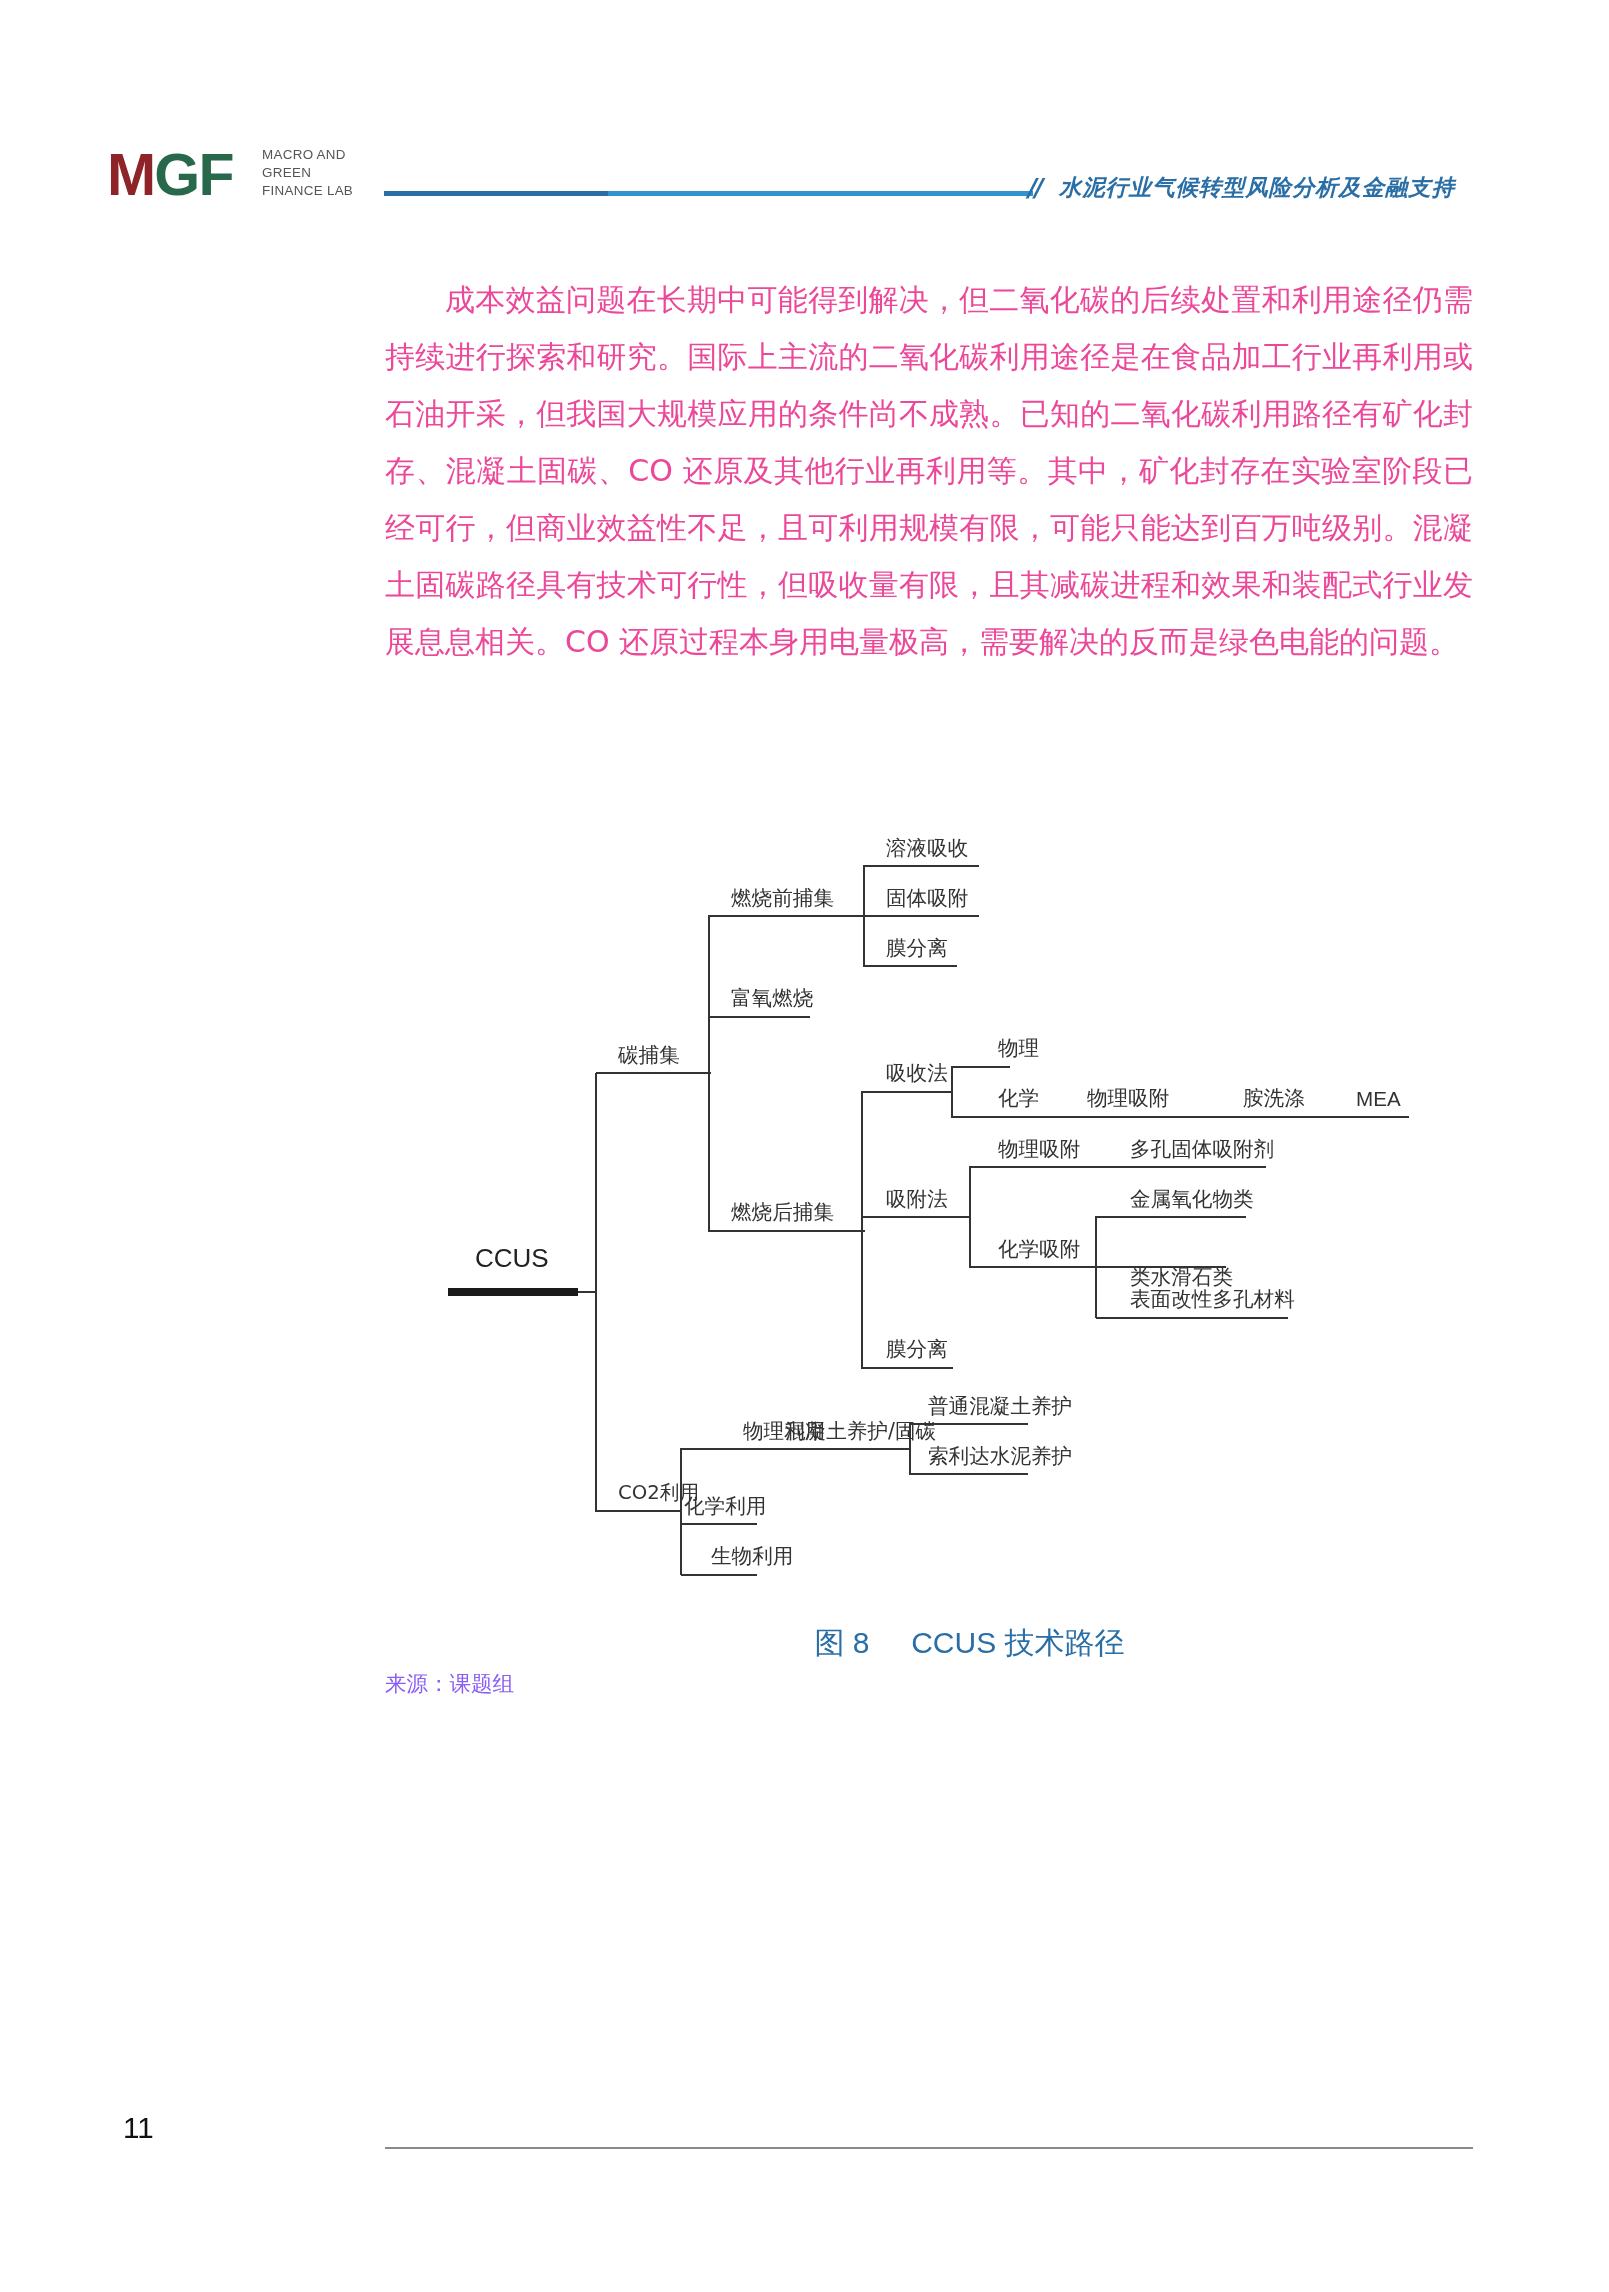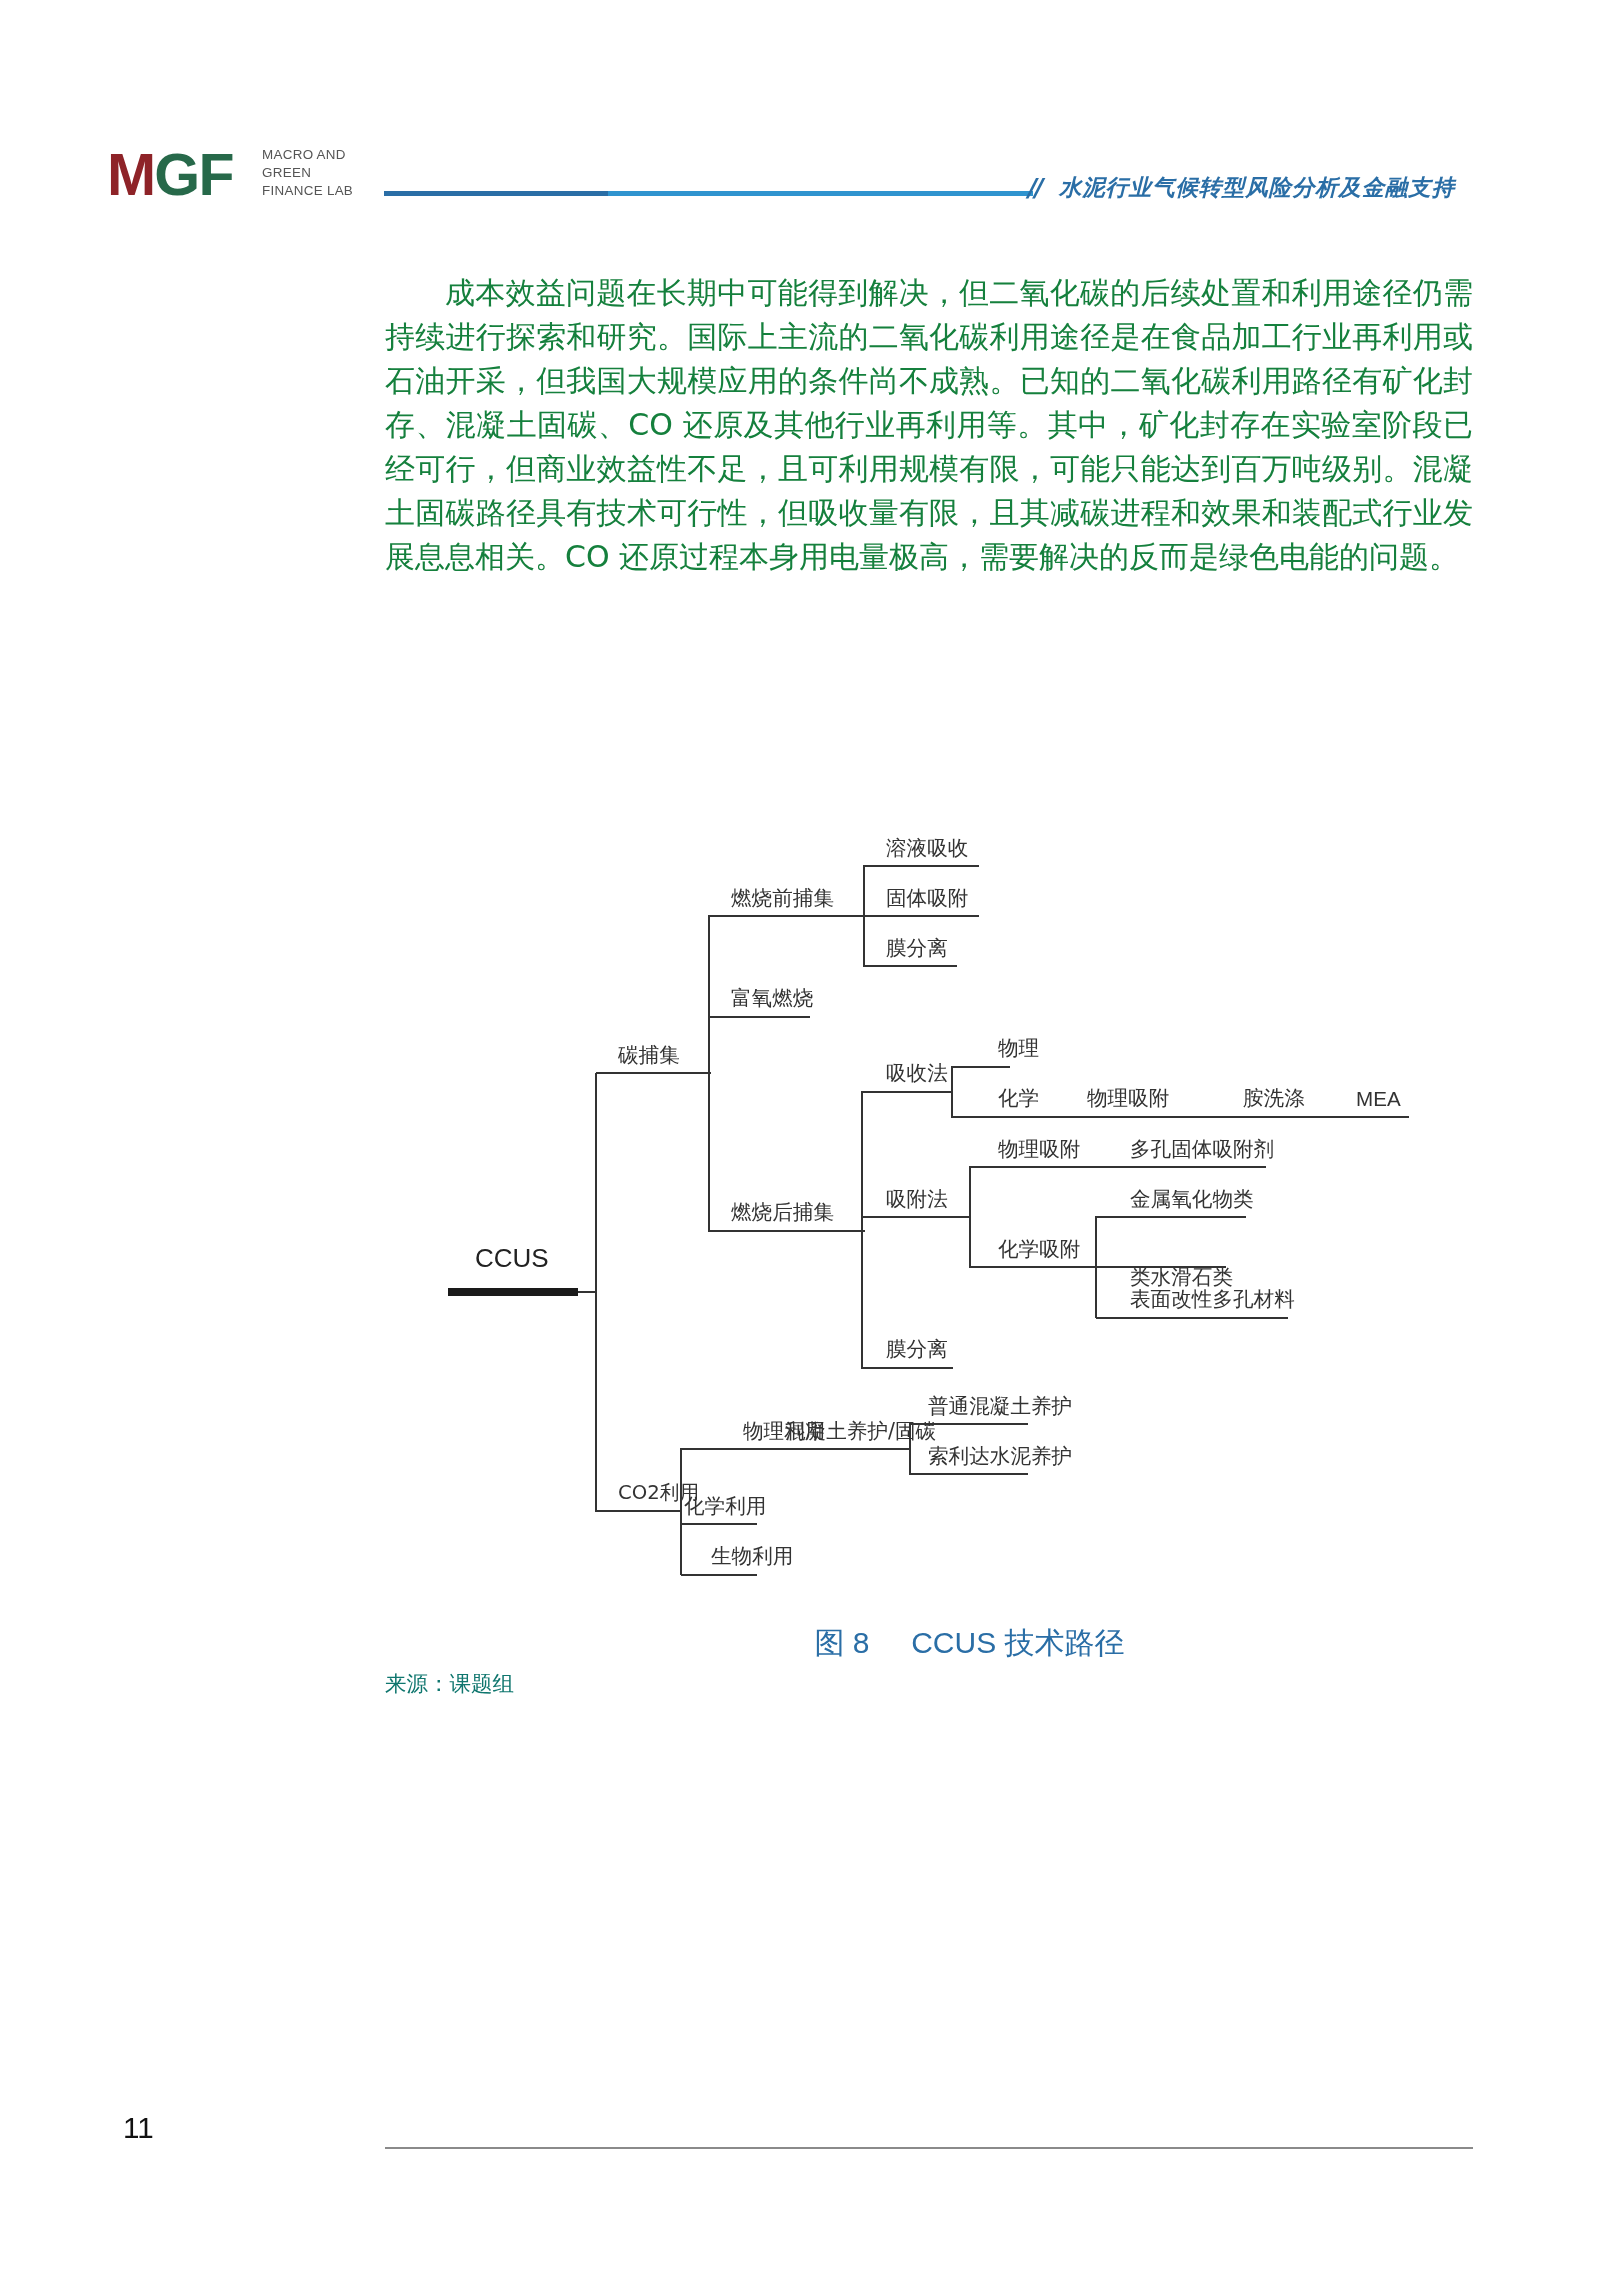--- a/index.html
+++ b/index.html
@@ -10,30 +10,30 @@
   .logo-mark { left: 107px; top: 148px; height: 54px; display: flex; align-items: flex-end; }
   .logo-mark span { font-family: "Liberation Sans", sans-serif; font-weight: 700; font-size: 59px; line-height: 54px; letter-spacing: -1.8px; }
   .logo-m { color: #8e2328; }
   .logo-gf { color: #27694a; }
   .logo-text { left: 262px; top: 146px; font-family: "Liberation Sans", sans-serif; font-size: 13.4px; line-height: 18px; color: #555; letter-spacing: 0.3px; }
   .header-bar-dark { left: 384px; top: 191px; width: 224px; height: 5.4px; background: #2a6ea6; }
   .header-bar-light { left: 608px; top: 191px; width: 425px; height: 5.4px; background: #2f94cf; }
   .header-slash { left: 1028px; top: 173px; font-size: 25px; color: #2a6ea6; font-style: italic; font-weight: 700; letter-spacing: -2.7px; }
   .header-title { left: 1059px; top: 172px; font-family: "DejaVu Serif", "Liberation Serif", serif; font-style: italic; font-weight: 700; font-size: 22.4px; color: #2a6ea6; letter-spacing: 0.9px; }
   
-  .para { left: 385px; top: 271px; width: 1088px; font-size: 30px; line-height: 44px; color: #15803d; text-align: justify; text-indent: 2em; }
+  .para { left: 385px; top: 271px; width: 1088px; font-size: 30px; line-height: 57px; color: #ec4899; text-align: justify; text-indent: 2em; }
   
   .diagram { left: 0; top: 0; width: 1609px; height: 2293px; }
   .node { position: absolute; font-size: 20.6px; color: #333; white-space: nowrap; line-height: 27px; }
   .node.root { font-family: "Liberation Sans", sans-serif; font-size: 26px; color: #222; }
   .hl { position: absolute; height: 1.8px; background: #333; }
   .vl { position: absolute; width: 1.8px; background: #333; }
   .root-bar { position: absolute; left: 448px; top: 1288px; width: 130px; height: 8px; background: #1a1a1a; }
   .caption { left: 0; width: 1939px; top: 1623px; text-align: center; font-family: "Liberation Sans", sans-serif; font-size: 30px; color: #2a6ea6; white-space: pre; }
-  .source { left: 385px; top: 1669px; font-size: 21.5px; color: #0f766e; }
+  .source { left: 385px; top: 1669px; font-size: 21.5px; color: #8b5cf6; }
   .page-num { left: 123px; top: 2111px; font-family: "Liberation Sans", sans-serif; font-size: 29.6px; color: #111; }
   .footer-line { left: 385px; top: 2147px; width: 1088px; height: 1.8px; background: #8a8a8a; }
 </style>
 </head>
 <body>
 
 <div class="abs logo-mark">
   <span class="logo-m">M</span>
   <span class="logo-gf">GF</span>
 </div>

